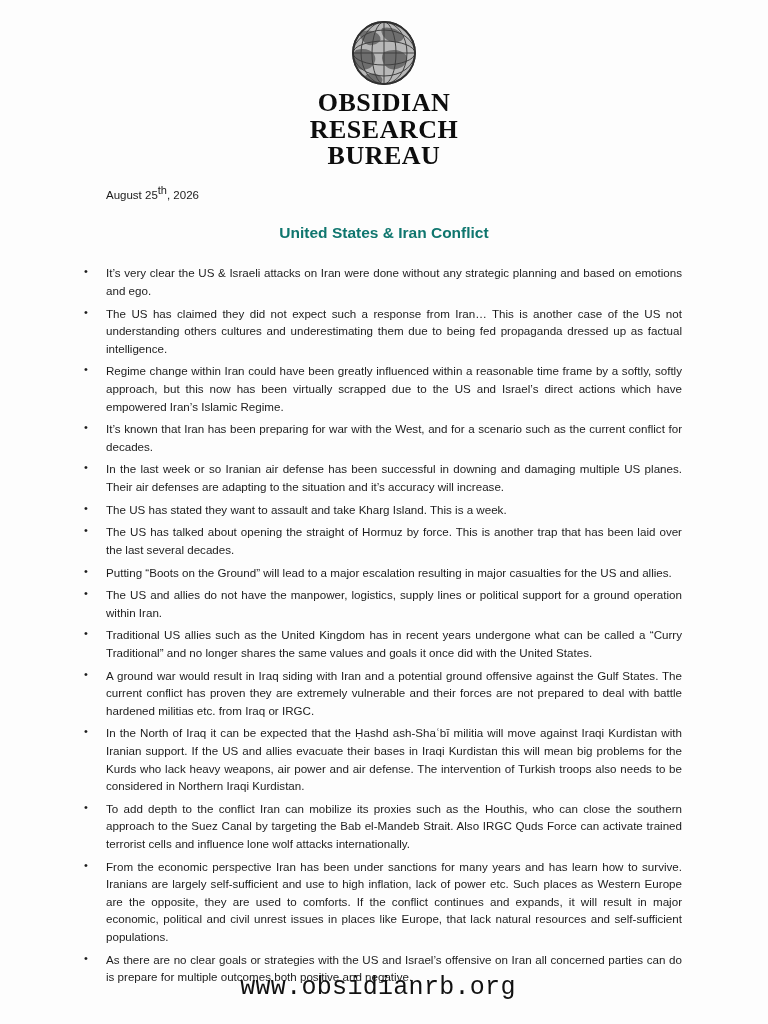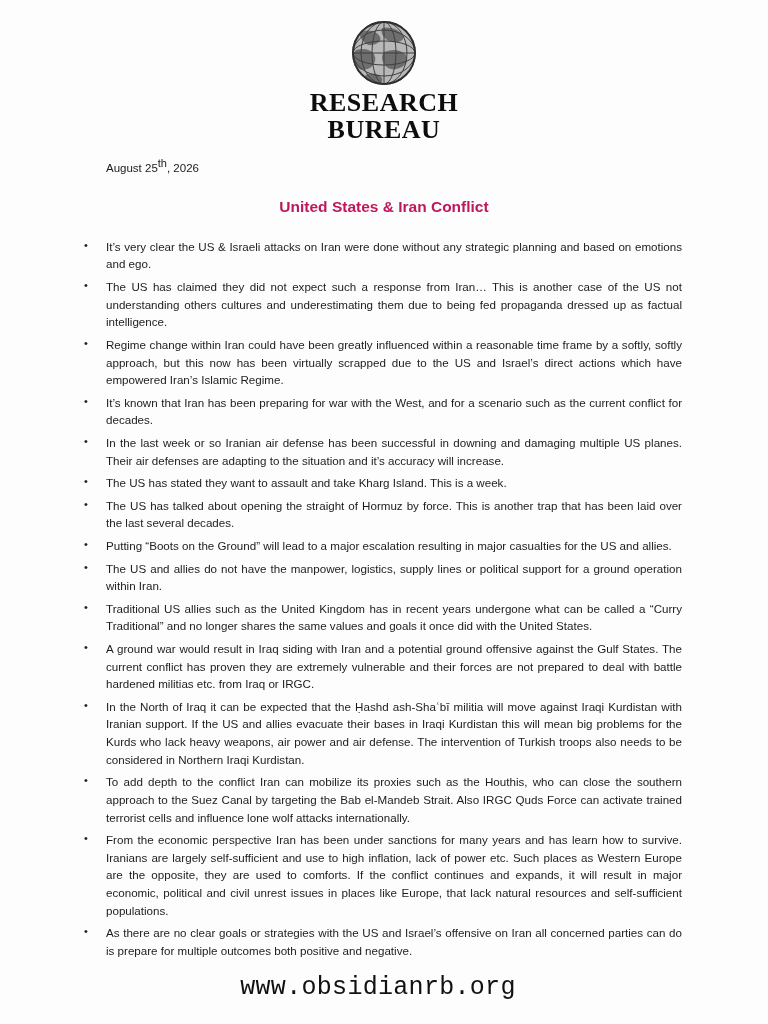--- a/index.html
+++ b/index.html
@@ -56,21 +56,21 @@
     color: #1a1a1a;
   }
   .date-line sup { font-size: 11px; vertical-align: super; }
 
   
   .doc-title {
     text-align: center;
     font-size: 15.5px;
     font-weight: bold;
     margin-top: 24px;
-    color: #be185d;
+    color: #0f766e;
   }
 
   
   .body-list {
     margin: 22px 86px 0 78px;
     padding: 0;
     list-style: none;
   }
   .body-list li {
     position: relative;
@@ -127,20 +127,21 @@
         <ellipse cx="52" cy="35" rx="31" ry="12"></ellipse>
         <ellipse cx="52" cy="35" rx="31" ry="23"></ellipse>
         <ellipse cx="52" cy="35" rx="12" ry="31"></ellipse>
         <ellipse cx="52" cy="35" rx="23" ry="31"></ellipse>
         <line x1="21" y1="35" x2="83" y2="35"></line>
         <line x1="52" y1="4" x2="52" y2="66"></line>
       </g>
       <circle cx="52" cy="35" r="31" fill="none" stroke="#2f2f2f" stroke-width="1.8"></circle>
     </svg>
     <div class="org-name">
+      <span class="l1">OBSIDIAN</span>
       <span class="l2">RESEARCH</span>
       <span class="l3">BUREAU</span>
     </div>
   </div>
 
   <div class="date-line">
     <span>August 25</span><sup>th</sup><span>, 2026</span>
   </div>
 
   <div class="doc-title">United States &amp; Iran Conflict</div>

